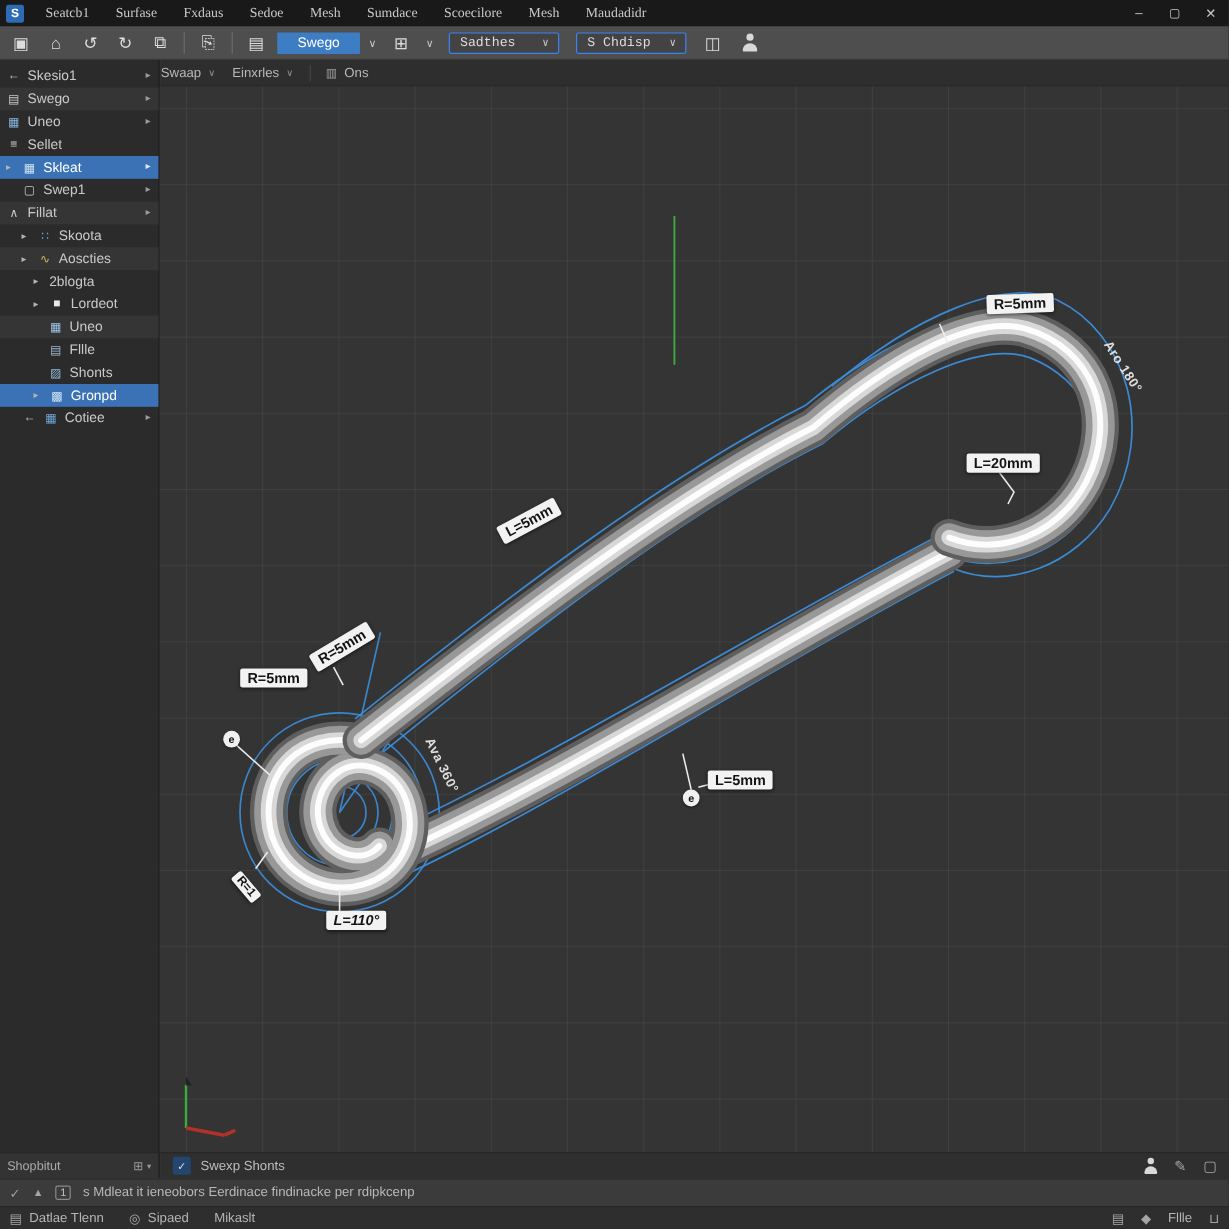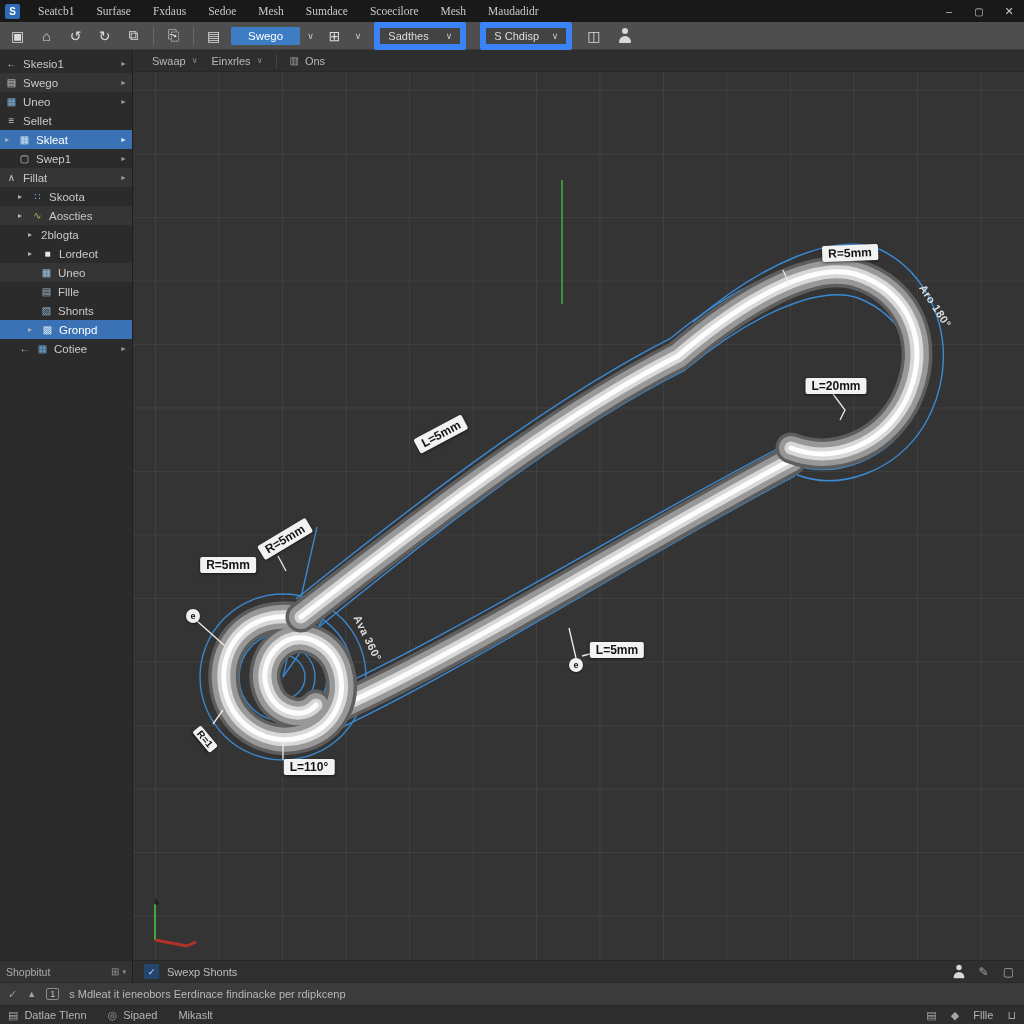--- a/index.html
+++ b/index.html
@@ -19,40 +19,40 @@
   .win-btn { width:30px; text-align:center; color:#c9c9c9; font-size:11px; }
   .win-btn.max { font-size:10px; }
   
   .toolbar { position:absolute; top:22px; left:0; right:0; height:28px; background:#4e4e4e;
     border-bottom:1px solid #3a3a3a; display:flex; align-items:center; padding-left:4px; gap:2px; }
   .tool-btn { width:27px; height:22px; display:flex; align-items:center; justify-content:center;
     color:#dcdcdc; font-size:14px; border-radius:2px; }
   .tool-sep { width:1px; height:18px; background:#6a6a6a; margin:0 4px; }
   .sweep-btn { background:#3c7dc4; color:#fff; font-size:11.5px; padding:3px 17px; border-radius:1px; margin-left:2px; }
   .chev { color:#c9c9c9; font-size:9px; padding:0 5px; }
-  .dd { display:flex; align-items:center; background:#434343; border:6px solid #3b82f6; border-radius:2px;
-    padding:2px 8px; font-size:11px; color:#ddd; margin:0 6px; min-width:92px; justify-content:space-between; }
+  .dd { display:flex; align-items:center; background:#434343; border:1px solid #3b82f6; border-radius:2px;
+    padding:2px 8px; font-size:11px; color:#ddd; margin:0 6px; min-width:92px; justify-content:space-between;font-family:Liberation Mono, monospace; }
   .dd .chev { padding:0 0 0 10px; }
   .person-icon { position:relative; width:12px; height:15px; margin:0 10px; }
   .person-icon::before { content:''; position:absolute; top:0; left:3px; width:6px; height:6px; border-radius:50%; background:#d8d8d8; }
   .person-icon::after { content:''; position:absolute; bottom:0; left:0; width:12px; height:7px; border-radius:6px 6px 1px 1px; background:#d8d8d8; }
   
   .sidebar { position:absolute; top:50px; left:0; width:133px; bottom:64px; background:#2b2b2b;
     border-right:1px solid #1e1e1e; color:#c9c9c9; font-size:11.5px; padding-top:4px; }
   .srow { display:flex; align-items:center; height:19px; padding:0 5px; gap:5px; white-space:nowrap; }
   .srow.alt { background:#353535; }
   .srow.selected { background:#3a72b5; color:#fff; }
   .ind1 { padding-left:18px; } .ind2 { padding-left:28px; } .ind3 { padding-left:40px; }
   .expand { width:8px; font-size:8px; color:#b5b5b5; flex:none; }
   .sicon { width:13px; font-size:10px; text-align:center; flex:none; }
   .rarrow { margin-left:auto; font-size:7px; color:#9a9a9a; }
   .selected .rarrow { color:#dce9f7; }
   
   .canvas-toolbar { position:absolute; top:50px; left:134px; right:0; height:22px; background:#2e2e2e;
-    border-bottom:1px solid #272727; display:flex; align-items:center; color:#b8b8b8; font-size:11px; padding-left:18px; }
+    border-bottom:1px solid #272727; display:flex; align-items:center; color:#b8b8b8; font-size:11px; }
   .ct-item { padding-right:6px; }
   .ct-chev { font-size:8px; color:#8f8f8f; padding-right:14px; }
   .ct-sep { width:1px; height:14px; background:#454545; margin-right:12px; }
   .ct-icon { font-size:10px; color:#9f9f9f; padding-right:6px; }
   
   .canvas { position:absolute; top:72px; left:133px; width:891px; height:888px; background:#343434;
     background-image:
       linear-gradient(rgba(255,255,255,0.055) 1px, transparent 1px),
       linear-gradient(90deg, rgba(255,255,255,0.055) 1px, transparent 1px);
     background-size:63.5px 63.5px; background-position:22px 18px; overflow:hidden; }
@@ -301,21 +301,21 @@
 
     <div class="dim" style="left:717px; top:181px; transform:translate(-50%,-50%) rotate(-2deg);">R=5mm</div>
     <div class="arctext" style="left:778px; top:228px; transform:rotate(57deg);">Aro 180°</div>
     <div class="dim" style="left:703px; top:314px;">L=20mm</div>
     <div class="dim" style="left:308px; top:362px; transform:translate(-50%,-50%) rotate(-28deg);">L=5mm</div>
     <div class="dim" style="left:152px; top:467px; transform:translate(-50%,-50%) rotate(-31deg);">R=5mm</div>
     <div class="dim" style="left:95px; top:493px;">R=5mm</div>
     <div class="arctext" style="left:210px; top:560px; transform:rotate(64deg);">Ava 360°</div>
     <div class="emark" style="left:60px; top:544px;">e</div>
     <div class="dim small" style="left:72px; top:667px; transform:translate(-50%,-50%) rotate(50deg);">R=1</div>
-    <div class="dim" style="left:176px; top:695px;">L=110°</div>
+    <div class="dim" style="left:164px; top:695px;font-style:italic;">L=110°</div>
     <div class="emark" style="left:443px; top:593px;">e</div>
     <div class="dim" style="left:484px; top:578px;">L=5mm</div>
   </div>
 
   <div class="shop-bar">
     <span>Shopbitut</span>
     <span class="shop-icons">
       <span>⊞</span>
       <span style="font-size:7px">▾</span>
     </span>

